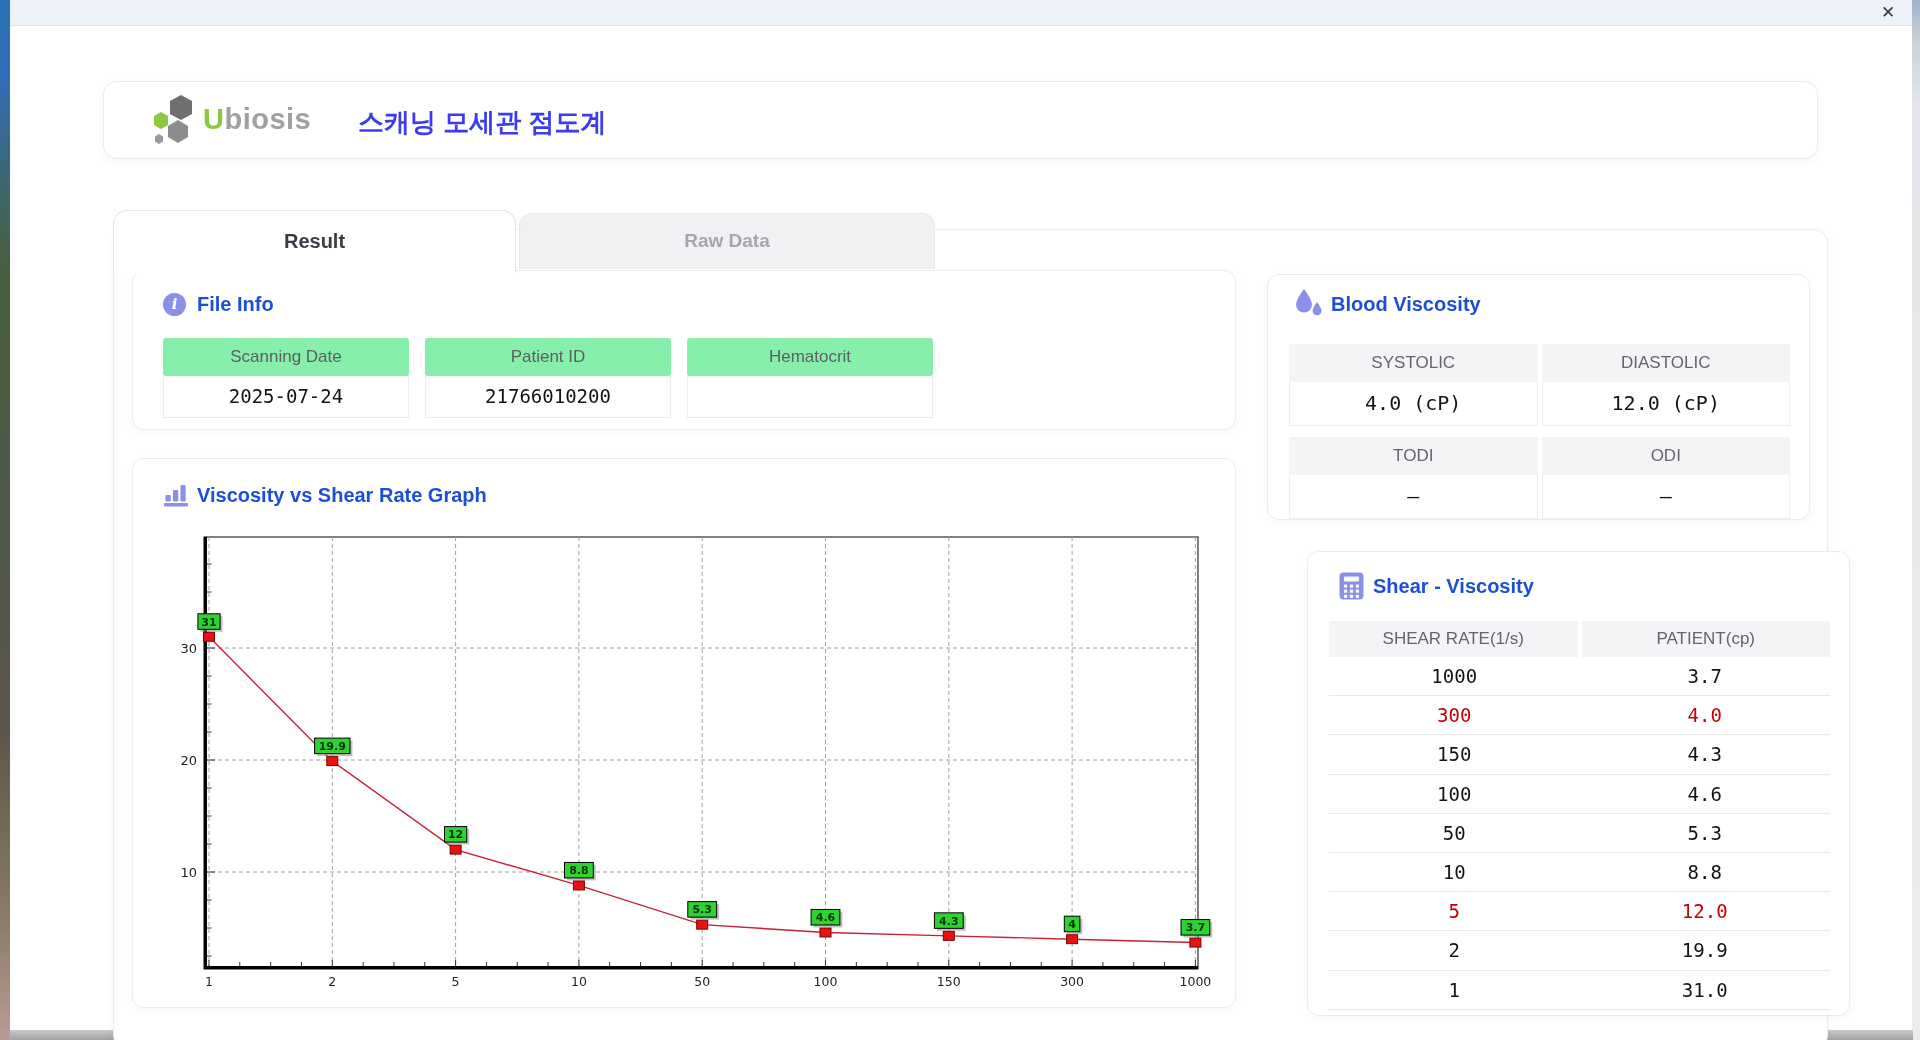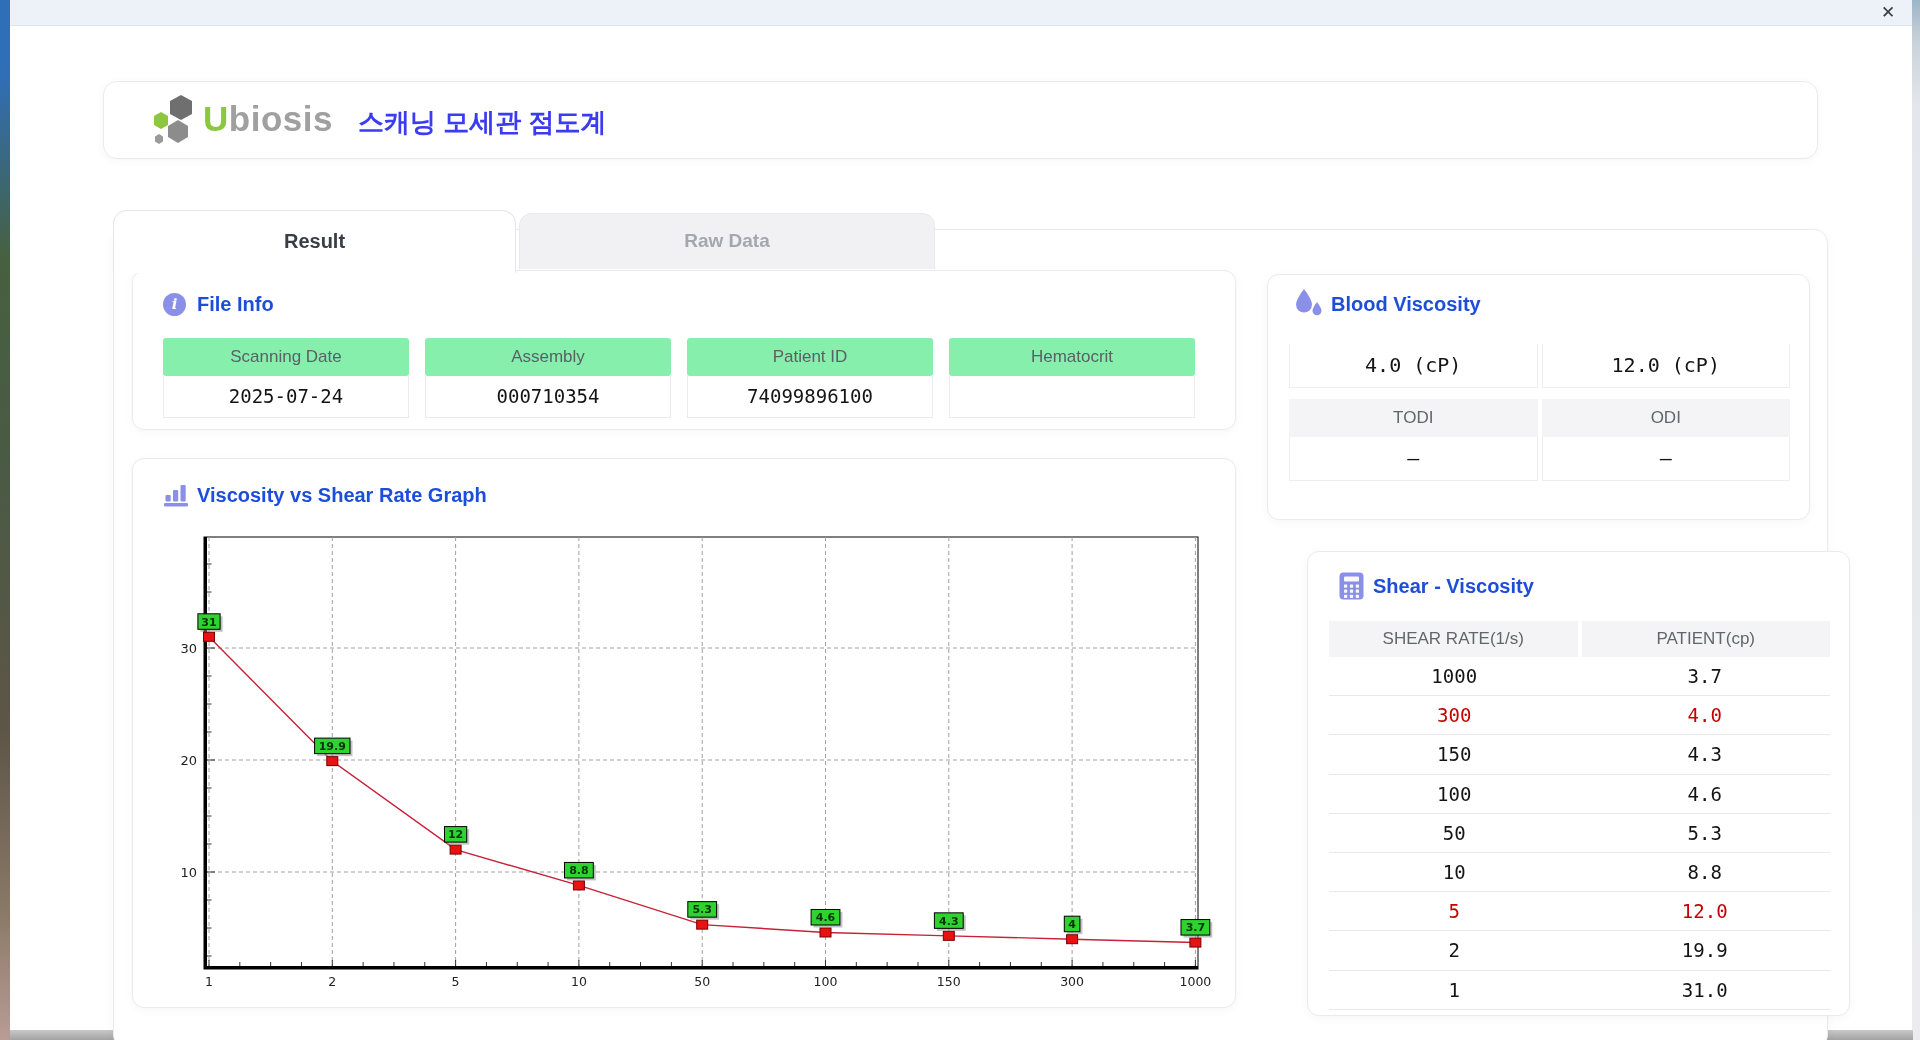--- a/index.html
+++ b/index.html
@@ -17,21 +17,21 @@
     font-size:17px; line-height:20px; text-align:center; color:#3a3a3a; cursor:pointer; }
   .window-bottom { position:absolute; left:10px; top:1030px; width:1903px; height:10px;
     background:linear-gradient(180deg,#c9c9c9,#a2a2a2); }
   .page { position:absolute; left:10px; top:26px; width:1902px; height:1004px; background:#ffffff; }
 
   .card { position:absolute; background:#fff; border:1px solid #ebebee; border-radius:14px;
     box-shadow:0 2px 8px rgba(80,80,100,0.05); }
 
   
   .brand-text { position:absolute; left:99px; top:0; height:78px; line-height:74px;
-    font-size:35px; font-weight:bold; letter-spacing:0.5px; }
+    font-size:29px; font-weight:bold; letter-spacing:0.5px; }
   .brand-text .u { color:#8dc63f; }
   .brand-text .rest { color:#a0a0a0; }
   .app-title { position:absolute; left:254px; top:0; height:78px; line-height:80px;
     font-size:26px; font-weight:bold; color:#3b3bf0; }
 
   
   .tab { position:absolute; text-align:center; font-weight:bold; cursor:pointer; }
   .tab-active { left:103px; top:184px; width:403px; height:63px; background:#fff;
     border:1px solid #e5e5ea; border-bottom:none; border-radius:14px 14px 0 0;
     line-height:60px; font-size:20px; color:#3a3e46; z-index:6; }
@@ -104,26 +104,22 @@
 
   <div class="card" style="left:122px; top:244px; width:1104px; height:160px; border-radius:12px; z-index:2;">
     <div class="icon-badge info-circle" style="left:30px; top:22px;">i</div>
     <div class="sec-title" style="left:64px; top:22px;">File Info</div>
     <div class="fields-row" id="file-fields">
         <div class="field">
           <div class="field-label">Scanning Date</div>
           <div class="field-value">2025-07-24</div>
         </div>
         <div class="field">
-          <div class="field-label">Assembly</div>
-          <div class="field-value">000710354</div>
-        </div>
-        <div class="field">
           <div class="field-label">Patient ID</div>
-          <div class="field-value">74099896100</div>
+          <div class="field-value">21766010200</div>
         </div>
         <div class="field">
           <div class="field-label">Hematocrit</div>
           <div class="field-value"></div>
         </div>
       </div>
   </div>
 
   <div class="card" style="left:122px; top:432px; width:1104px; height:550px; border-radius:12px; z-index:2;">
     <svg style="position:absolute; left:30px; top:23px;" width="26" height="26" viewBox="0 0 26 26">
@@ -249,20 +245,24 @@
         </svg></div>
   </div>
 
   <div class="card" style="left:1257px; top:248px; width:543px; height:246px; border-radius:12px; z-index:2;">
     <svg style="position:absolute; left:26px; top:13px;" width="30" height="30" viewBox="0 0 30 30">
       <path d="M10 1 C10 1 2 11 2 16.5 a8 8 0 0 0 16 0 C18 11 10 1 10 1 Z" fill="#8a90e8"></path>
       <path d="M23 14 C23 14 18.5 19.8 18.5 22.8 a4.5 4.5 0 0 0 9 0 C27.5 19.8 23 14 23 14 Z" fill="#8a90e8"></path>
     </svg>
     <div class="sec-title" style="left:63px; top:18px;">Blood Viscosity</div>
     <div id="blood-table" style="position:absolute; left:21px; top:69px; width:501px;">
+        <div class="pair-row" style="margin-top: 0px;">
+          <div class="pair-cell cell-head" style="line-height: 38px; height: 38px;">SYSTOLIC</div>
+          <div class="pair-cell cell-head" style="line-height: 38px; height: 38px;">DIASTOLIC</div>
+        </div>
         <div class="pair-row">
           <div class="pair-cell cell-val" style="line-height: 42px; height: 44px; text-align: center;">4.0 (cP)</div>
           <div class="pair-cell cell-val" style="line-height: 42px; height: 44px;">12.0 (cP)</div>
         </div>
         <div class="pair-row" style="margin-top: 11px;">
           <div class="pair-cell cell-head" style="line-height: 38px; height: 38px;">TODI</div>
           <div class="pair-cell cell-head" style="line-height: 38px; height: 38px;">ODI</div>
         </div>
         <div class="pair-row">
           <div class="pair-cell cell-val" style="line-height: 42px; height: 44px;">–</div>

